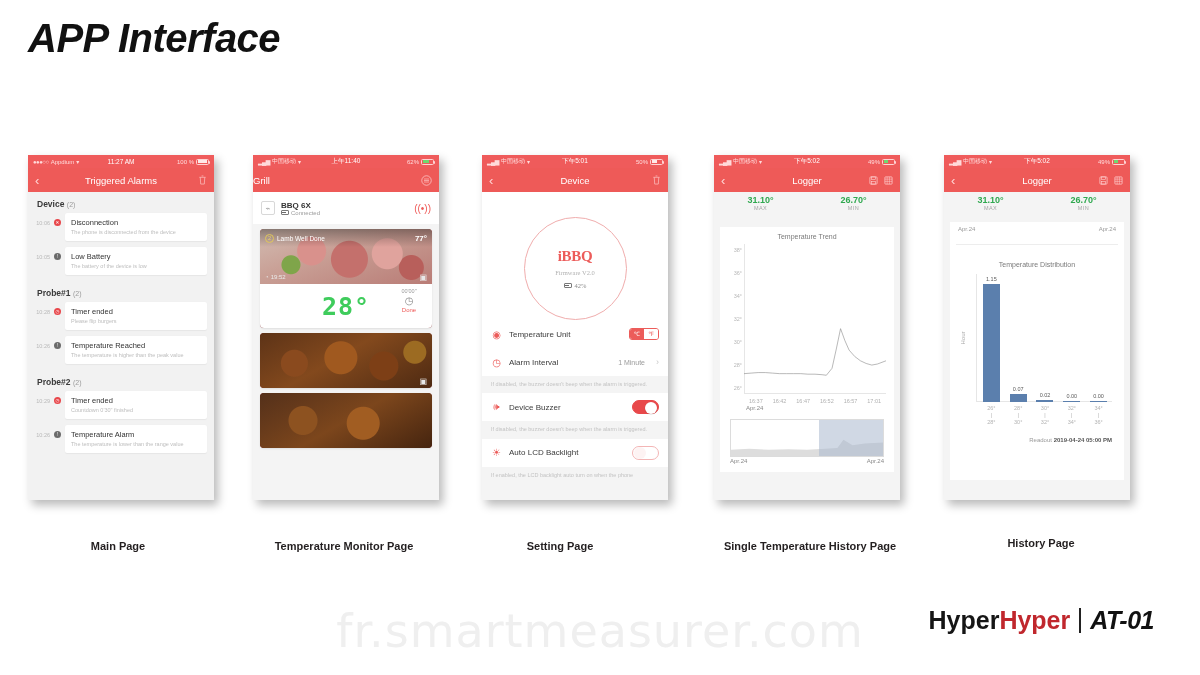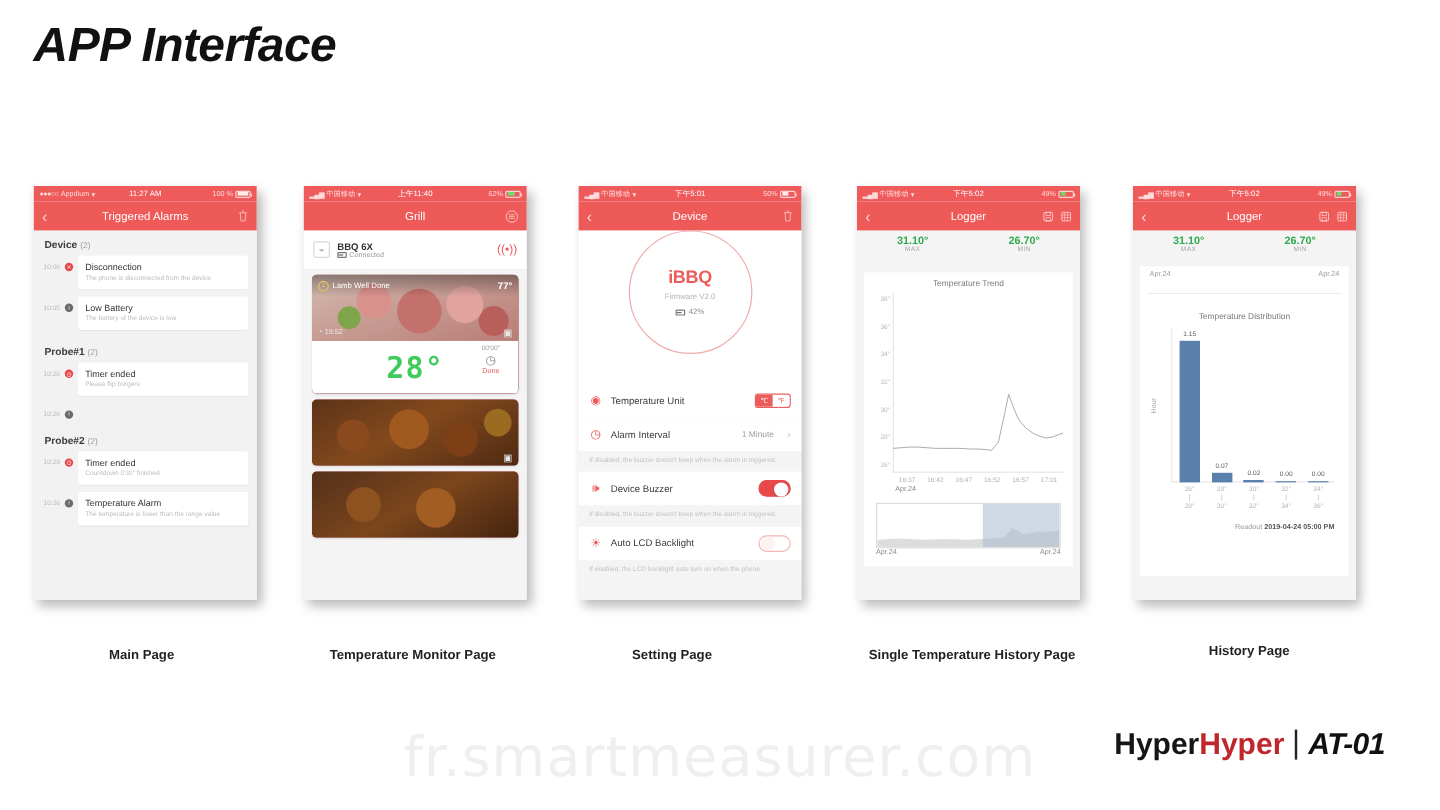--- a/index.html
+++ b/index.html
@@ -82,21 +82,21 @@
   
   .navbar {
     height: 24px; background: #ee5a58; color: #fff;
     display: flex; align-items: center; padding: 0 7px;
     position: relative;
   }
   .nav-title {
     position: absolute; left: 0; right: 0; text-align: center;
     font-size: 9.5px; color: #fff; pointer-events: none;
   }
-  .nav-title.left { text-align: center; padding-left: 0; }
+  .nav-title.left { text-align: left; padding-left: 0; }
   .nav-back { font-size: 13px; color: #ffd4d4; z-index: 2; line-height: 1; }
   .nav-right { margin-left: auto; display: flex; gap: 6px; z-index: 2; align-items: center; }
   .nav-icon { opacity: .85; }
 
   
   .list-body { background: #f2f2f2; height: 308px; padding: 0 7px; overflow: hidden; }
   .sec-head { padding: 7px 2px 4px; font-size: 8.5px; font-weight: bold; color: #3a3a3a; }
   .sec-head span { font-weight: normal; color: #9b9b9b; font-size: 7px; }
   .alarm-row { display: flex; align-items: flex-start; gap: 4px; margin-bottom: 6px; }
   .alarm-time { font-size: 5.5px; color: #b9b9b9; width: 15px; padding-top: 7px; text-align: right; }
@@ -187,21 +187,21 @@
   }
   .big-temp.off { color: #cccccc; }
   .timer-box { position: absolute; right: 8px; top: 4px; text-align: center; width: 30px; }
   .timer-val { font-size: 5.5px; color: #9b9b9b; }
   .timer-ico { font-size: 10px; color: #8c8c8c; line-height: 13px; }
   .timer-done { font-size: 6px; color: #ee5a58; }
 
   
   .dev-hero {
     background: #fff; height: 128px; display: flex;
-    align-items: flex-start; justify-content: center;
+    align-items: flex-end; justify-content: center; font-family: Liberation Serif, serif;
   }
   .hero-circle {
     width: 103px; height: 103px; border-radius: 50%;
     border: 1px solid #f0adad; display: flex; flex-direction: column;
     align-items: center; justify-content: center; gap: 4px;
   }
   .hero-name { font-size: 15px; color: #ec5c5a; font-weight: bold; letter-spacing: -0.3px; }
   .hero-fw { font-size: 6.5px; color: #b3b3b3; }
   .hero-batt { display: flex; align-items: center; gap: 3px; font-size: 6.5px; color: #8c8c8c; margin-top: 2px; }
 
@@ -349,20 +349,24 @@
           <div class="alarm-time">10:28</div>
           <div class="alarm-dot dot-red">◷</div>
           <div class="alarm-card">
             <div class="alarm-title">Timer ended</div>
             <div class="alarm-sub">Please flip burgers</div>
           </div>
         </div>
         <div class="alarm-row">
           <div class="alarm-time">10:26</div>
           <div class="alarm-dot dot-grey">!</div>
+          <div class="alarm-card">
+            <div class="alarm-title">Temperature Reached</div>
+            <div class="alarm-sub">The temperature is higher than the peak value</div>
+          </div>
         </div>
       </div>
 
       <div>
         <div class="sec-head">
           <span style="font-weight:bold;color:#3a3a3a;font-size:8.5px">Probe#2</span>
           <span>(2)</span>
         </div>
         <div class="alarm-row">
           <div class="alarm-time">10:29</div>

